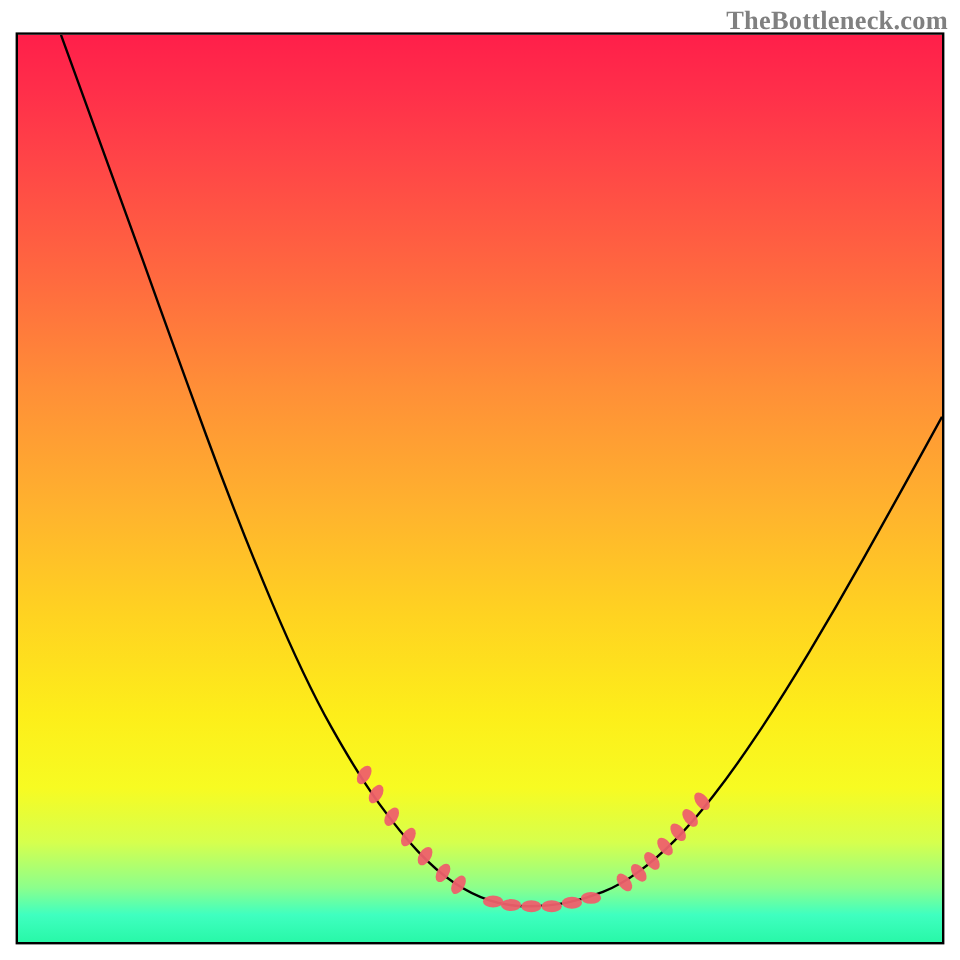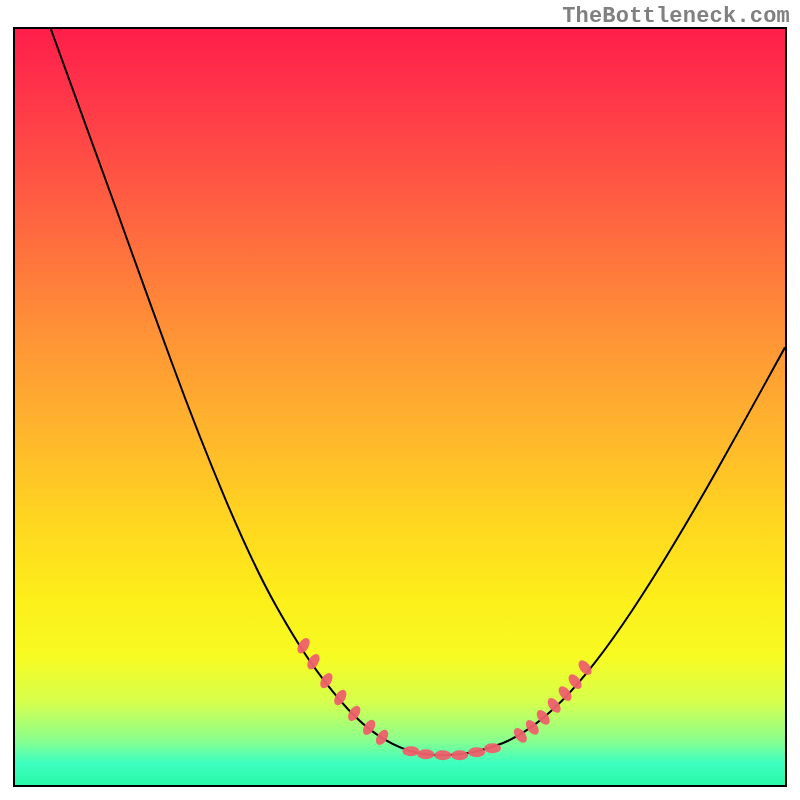--- a/index.html
+++ b/index.html
@@ -2,21 +2,21 @@
 <html><head>
 <meta charset="utf-8">
 <style>
   * { margin: 0; padding: 0; box-sizing: border-box; }
   html, body { width: 800px; height: 800px; overflow: hidden; background: #fff; }
   .wrap { position: relative; width: 800px; height: 800px; }
   .watermark {
     position: absolute;
     top: 4px;
     right: 10px;
-    font-family: Liberation Mono, monospace;
+    font-family: Liberation Serif, serif;
     font-size: 22px;
     font-weight: 600;
     color: #808080;
     letter-spacing: 0.2px;
     z-index: 10;
   }
   .plot-border {
     position: absolute;
     left: 13px;
     top: 27px;

